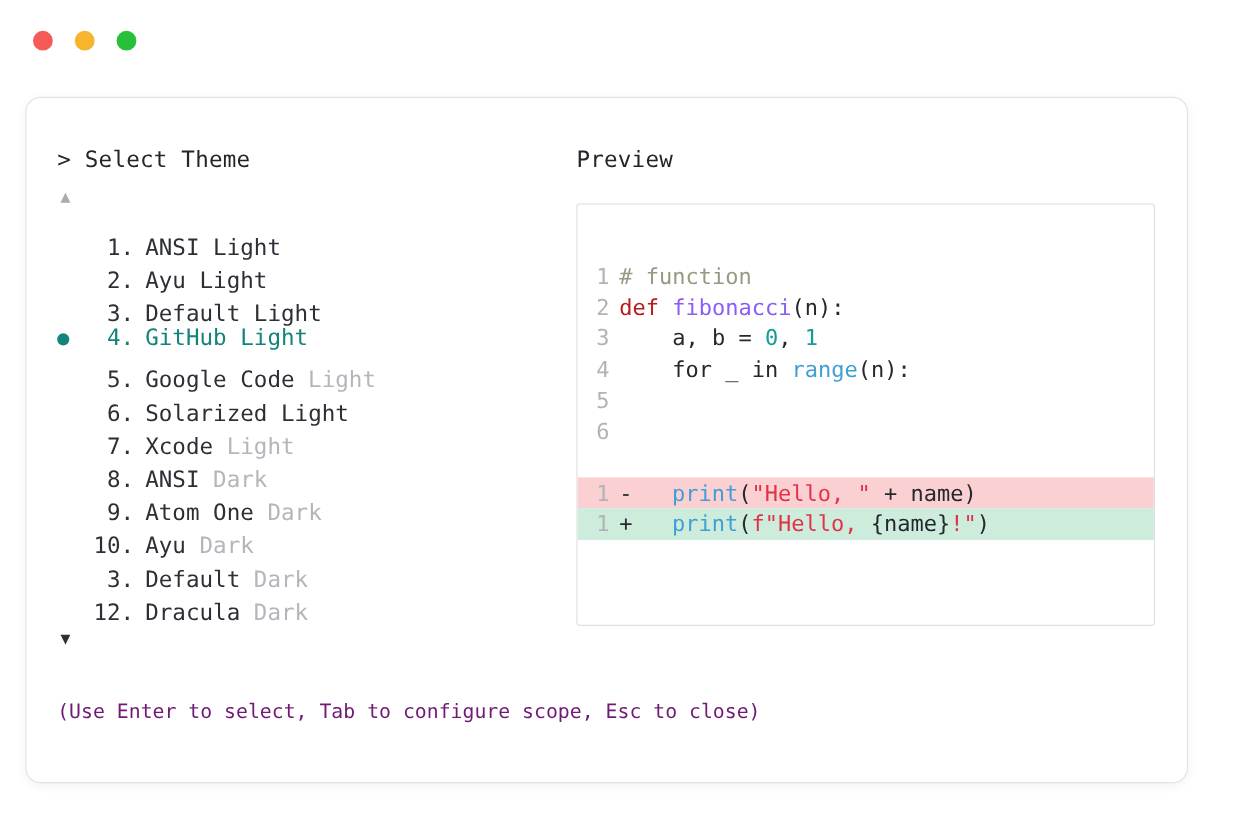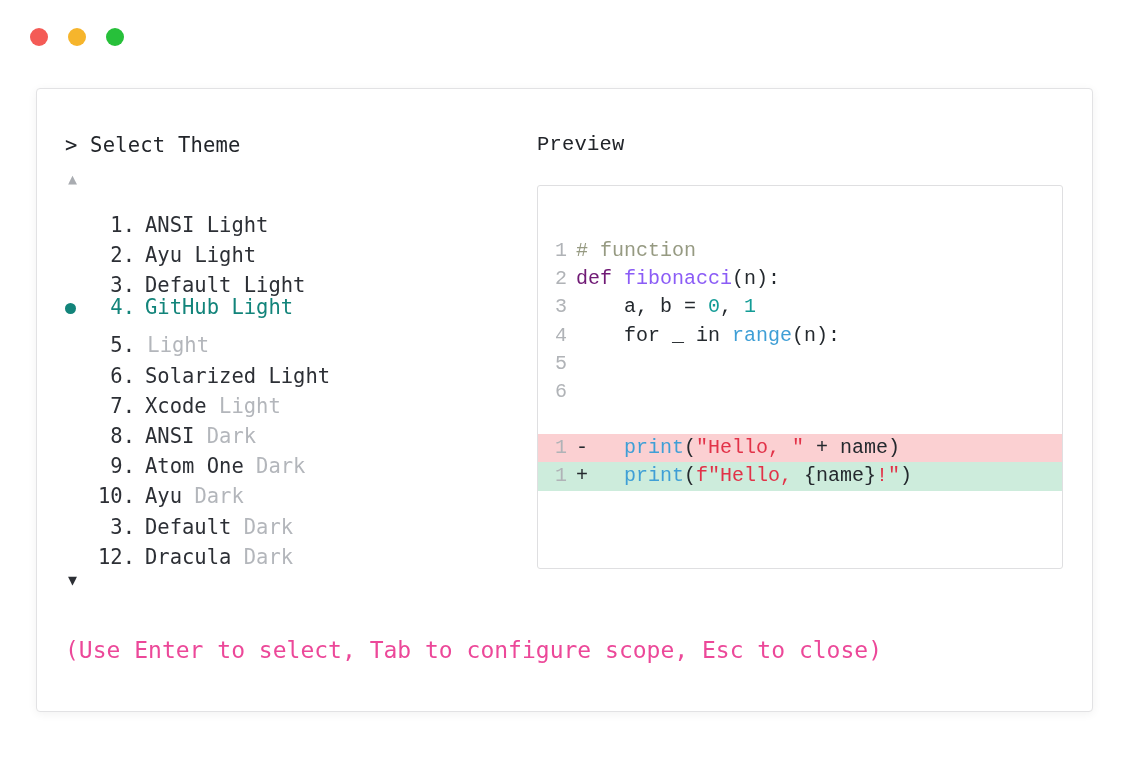--- a/index.html
+++ b/index.html
@@ -30,28 +30,28 @@
     border-radius: 50%;
     display: block;
   }
   .dot-red    { background: #f45b56; }
   .dot-yellow { background: #f6b52c; }
   .dot-green  { background: #27c03a; }
 
   
   .card {
     position: absolute;
-    left: 36px;
+    left: 23px;
     top: 88px;
     width: 1057px;
     height: 624px;
     box-sizing: border-box;
     background: #ffffff;
     border: 1px solid #e2e2e4;
-    border-radius: 4px;
+    border-radius: 14px;
     box-shadow: 0 2px 10px rgba(0,0,0,0.055);
   }
 
   .card-inner {
     position: relative;
     width: 100%;
     height: 100%;
   }
 
   
@@ -128,33 +128,32 @@
   .theme-variant.muted { color: #b3b6bb; }
   .theme-row.selected .idx,
   .theme-row.selected .theme-name,
   .theme-row.selected .theme-variant { color: #12847a; }
 
   
   .hint {
     position: absolute;
     left: 28px;
     top: 548px;
-    font-size: 23px;
-    color: #ec4899;
+    font-size: 18px;
+    color: #701a75;
     white-space: pre;
     text-align: center;
   }
 
   
   .right-col {
     position: absolute;
     left: 500px;
     top: 46px;
     width: 530px;
-    font-family: Liberation Mono, monospace;
   }
   .preview-box {
     margin-top: 29px;
     width: 526px;
     height: 384px;
     box-sizing: border-box;
     border: 1px solid #dfdfe1;
     border-radius: 3px;
     background: #ffffff;
     overflow: hidden;
@@ -186,21 +185,21 @@
 
   .blank-line { height: 27px; }
 
   
   .code-line.del { background: #fbd0d2; }
   .code-line.add { background: #cdecdc; }
   .diff-mark { width: 20px; flex: 0 0 20px; color: #24292e; }
 
   
   .tok-comment  { color: #969a82; }
-  .tok-keyword  { color: #701a75; }
+  .tok-keyword  { color: #b91c1c; }
   .tok-func     { color: #8b5cf6; }
   .tok-builtin  { color: #3f9fd6; }
   .tok-number   { color: #139c96; }
   .tok-string   { color: #e23248; }
   .tok-plain    { color: #24292e; }
   .tok-print    { color: #3f9fd6; margin-left: 28px; }
 </style>
 </head>
 <body>
 
@@ -216,21 +215,21 @@
     <div class="left-col">
       <div class="section-title">&gt; Select Theme</div>
       <div class="scroll-arrow arrow-up">▲</div>
 
       <div class="theme-list">
 
       <div class="theme-row"><span class="bullet-cell"></span><span class="idx">1.</span><span class="theme-name">ANSI</span><span> </span><span class="theme-variant">Light</span></div>
           <div class="theme-row"><span class="bullet-cell"></span><span class="idx">2.</span><span class="theme-name">Ayu</span><span> </span><span class="theme-variant">Light</span></div>
           <div class="theme-row"><span class="bullet-cell"></span><span class="idx">3.</span><span class="theme-name">Default</span><span> </span><span class="theme-variant">Light</span></div>
           <div class="theme-row selected"><span class="bullet-cell"><span class="bullet"></span></span><span class="idx">4.</span><span class="theme-name">GitHub</span><span> </span><span class="theme-variant">Light</span></div>
-          <div class="theme-row"><span class="bullet-cell"></span><span class="idx">5.</span><span> </span><span class="theme-variant muted">Light</span></div>
+          <div class="theme-row"><span class="bullet-cell"></span><span class="idx">5.</span><span class="theme-name">Google Code</span><span> </span><span class="theme-variant muted">Light</span></div>
           <div class="theme-row"><span class="bullet-cell"></span><span class="idx">6.</span><span class="theme-name">Solarized</span><span> </span><span class="theme-variant">Light</span></div>
           <div class="theme-row"><span class="bullet-cell"></span><span class="idx">7.</span><span class="theme-name">Xcode</span><span> </span><span class="theme-variant muted">Light</span></div>
           <div class="theme-row"><span class="bullet-cell"></span><span class="idx">8.</span><span class="theme-name">ANSI</span><span> </span><span class="theme-variant muted">Dark</span></div>
           <div class="theme-row"><span class="bullet-cell"></span><span class="idx">9.</span><span class="theme-name">Atom One</span><span> </span><span class="theme-variant muted">Dark</span></div>
           <div class="theme-row"><span class="bullet-cell"></span><span class="idx">10.</span><span class="theme-name">Ayu</span><span> </span><span class="theme-variant muted">Dark</span></div>
           <div class="theme-row"><span class="bullet-cell"></span><span class="idx">3.</span><span class="theme-name">Default</span><span> </span><span class="theme-variant muted">Dark</span></div>
           <div class="theme-row"><span class="bullet-cell"></span><span class="idx">12.</span><span class="theme-name">Dracula</span><span> </span><span class="theme-variant muted">Dark</span></div>
         </div>
 
       <div class="scroll-arrow arrow-down">▼</div>

